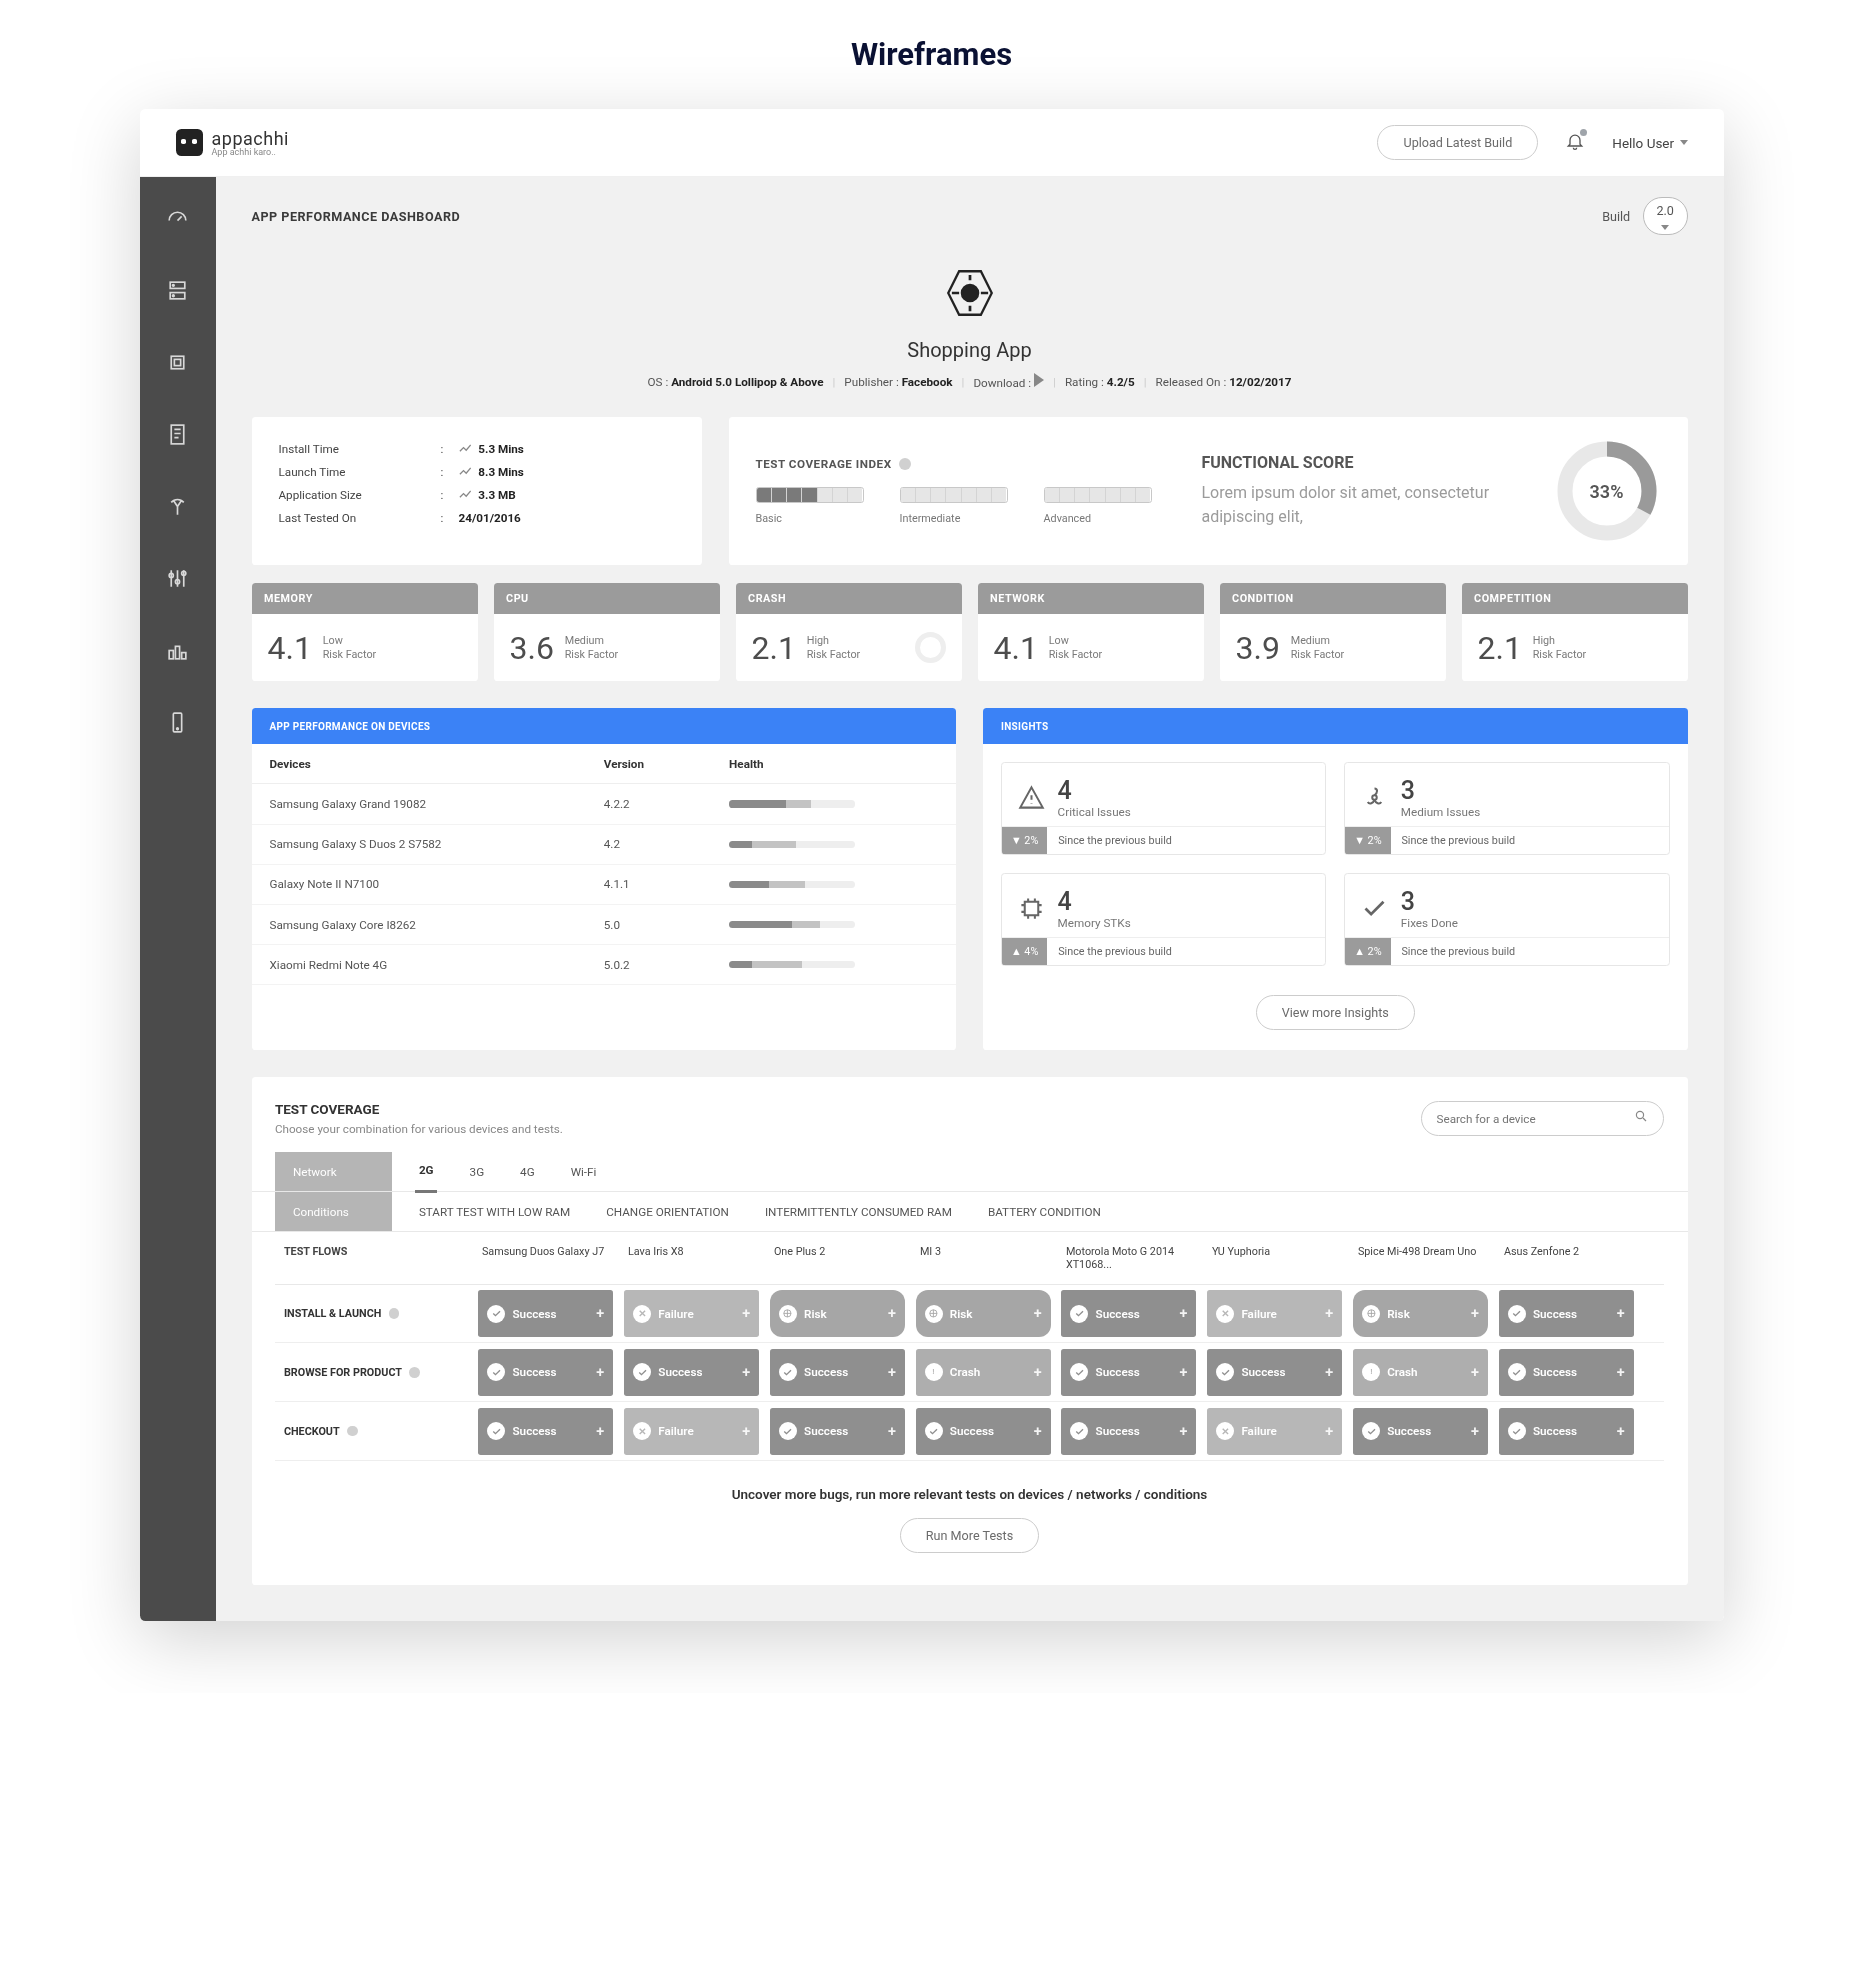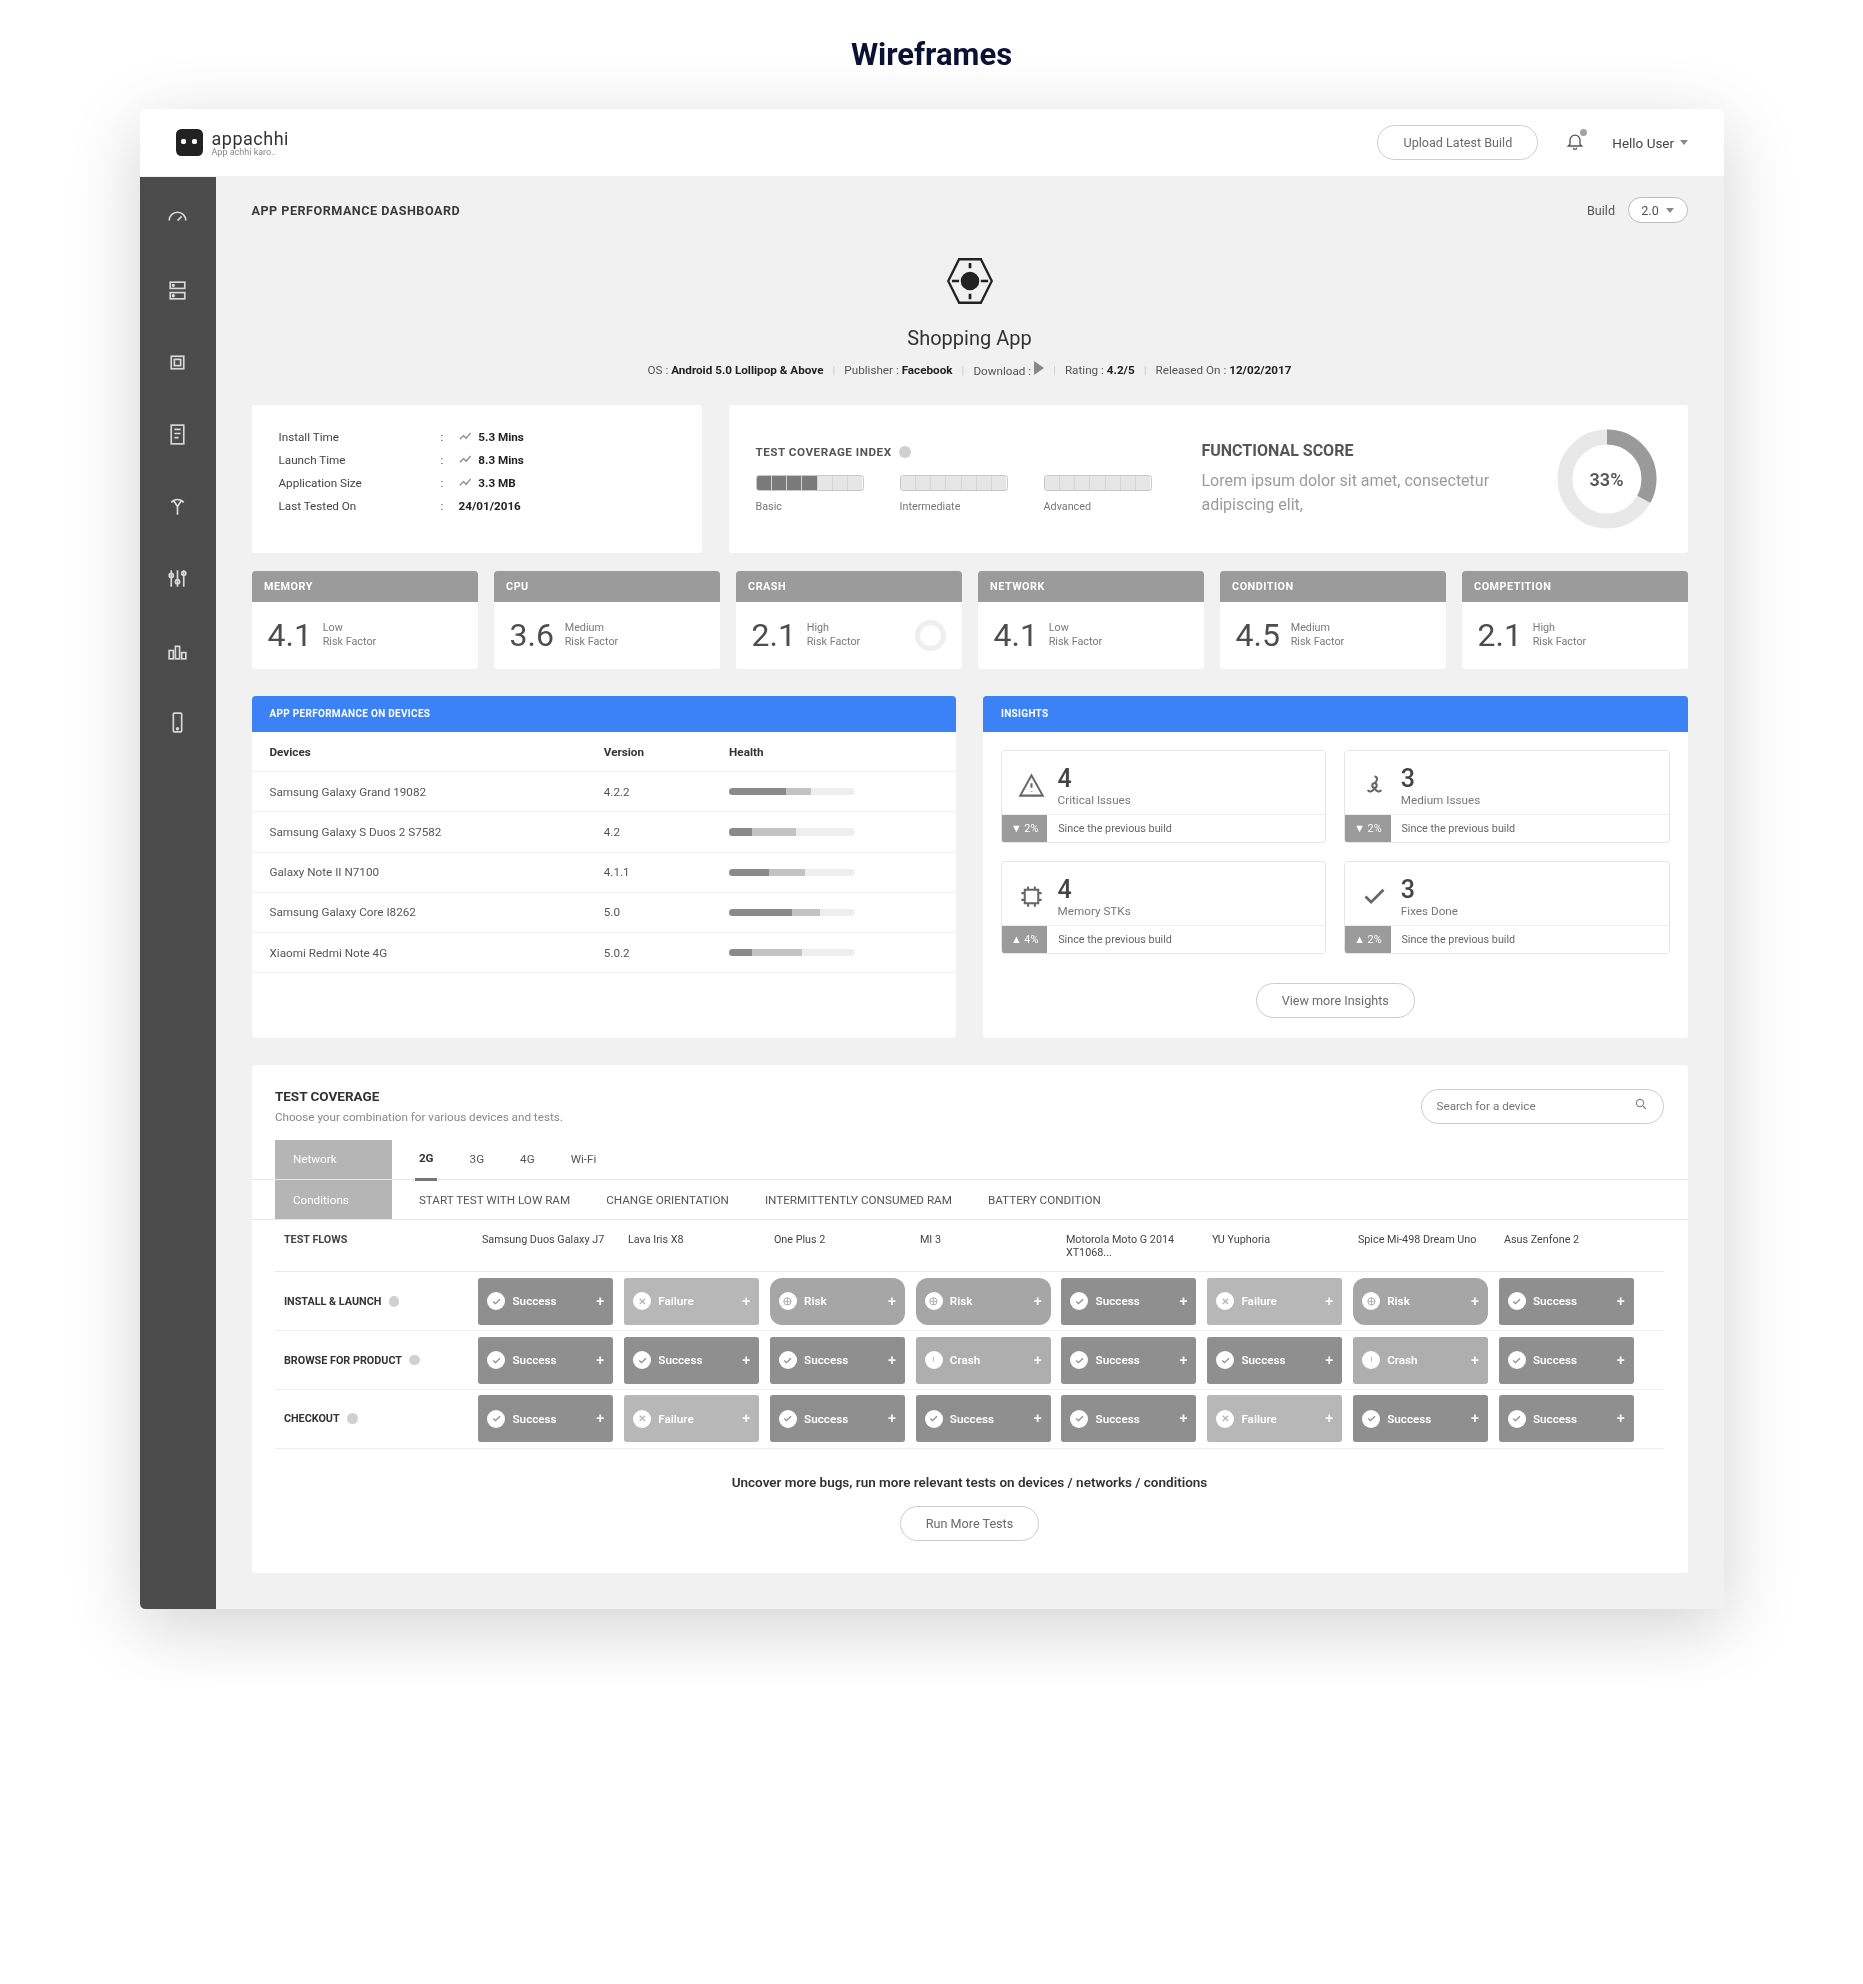--- a/index.html
+++ b/index.html
@@ -27,21 +27,21 @@
 .shell { display:flex; }
 .sidebar { width:76px; background:#4b4b4b; display:flex; flex-direction:column; align-items:center; padding:23.4px 0; gap:36px; }
 .sidebar .nav-ic { width:36px; height:36px; display:flex; align-items:center; justify-content:center; color:#d8d8d8; cursor:pointer; }
 .sidebar .nav-ic svg { width:25px; height:25px; }
 .main { flex:1; background:#f1f1f1; }
 
 
 .page-head { display:flex; align-items:center; justify-content:space-between; padding:20px 36px; }
 .page-head h1 { font-size:12.6px; font-weight:700; letter-spacing:0.5px; color:#3a3a3a; }
 .build-sel { display:flex; align-items:center; gap:12.6px; font-size:12.6px; color:#555; }
-.build-sel .sel { border:0.9px solid #bbb; border-radius:899px; padding:4.5px 12.6px; background:#fff; display:flex; align-items:center; gap:7.2px; }
+.build-sel .sel { border:0.9px solid #bbb; border-radius:899px; padding:4.5px 12.6px; background:#fff; display:flex; align-items:center; gap:7.2px;flex-direction:column; }
 
 
 .hero { text-align:center; padding:9px 0 27px; }
 .hero-icon { width:58px; height:58px; margin:0 auto 16px; }
 .hero-title { font-size:20px; font-weight:400; color:#333; margin-bottom:11px; }
 .hero-meta { font-size:11.7px; color:#555; display:flex; gap:9px; justify-content:center; align-items:center; flex-wrap:wrap; }
 .hero-meta b { color:#222; font-weight:700; }
 .hero-meta .sep { color:#ccc; }
 .play { width:0; height:0; border-left:10.8px solid #888; border-top:7.2px solid transparent; border-bottom:7.2px solid transparent; display:inline-block; }
 
@@ -418,21 +418,21 @@
     </div>
   </div>
   <div class="metric">
     <div class="metric-hd">
               <span>CONDITION</span>
               <span class="mini-trend"><svg viewBox="0 0 14 10" fill="none" stroke="#fff" stroke-width="1.5">
                   <path d="M1 8l4-4 3 3 5-6"></path>
                 </svg></span>
             </div>
     <div class="metric-bd">
-      <span class="metric-val">4.5</span>
+      <span class="metric-val">3.9</span>
       <span class="metric-txt">Medium<br>Risk Factor</span>
 
     </div>
   </div>
   <div class="metric">
     <div class="metric-hd">
               <span>COMPETITION</span>
               <span class="mini-trend"><svg viewBox="0 0 14 10" fill="none" stroke="#fff" stroke-width="1.5">
                   <path d="M1 8l4-4 3 3 5-6"></path>
                 </svg></span>

